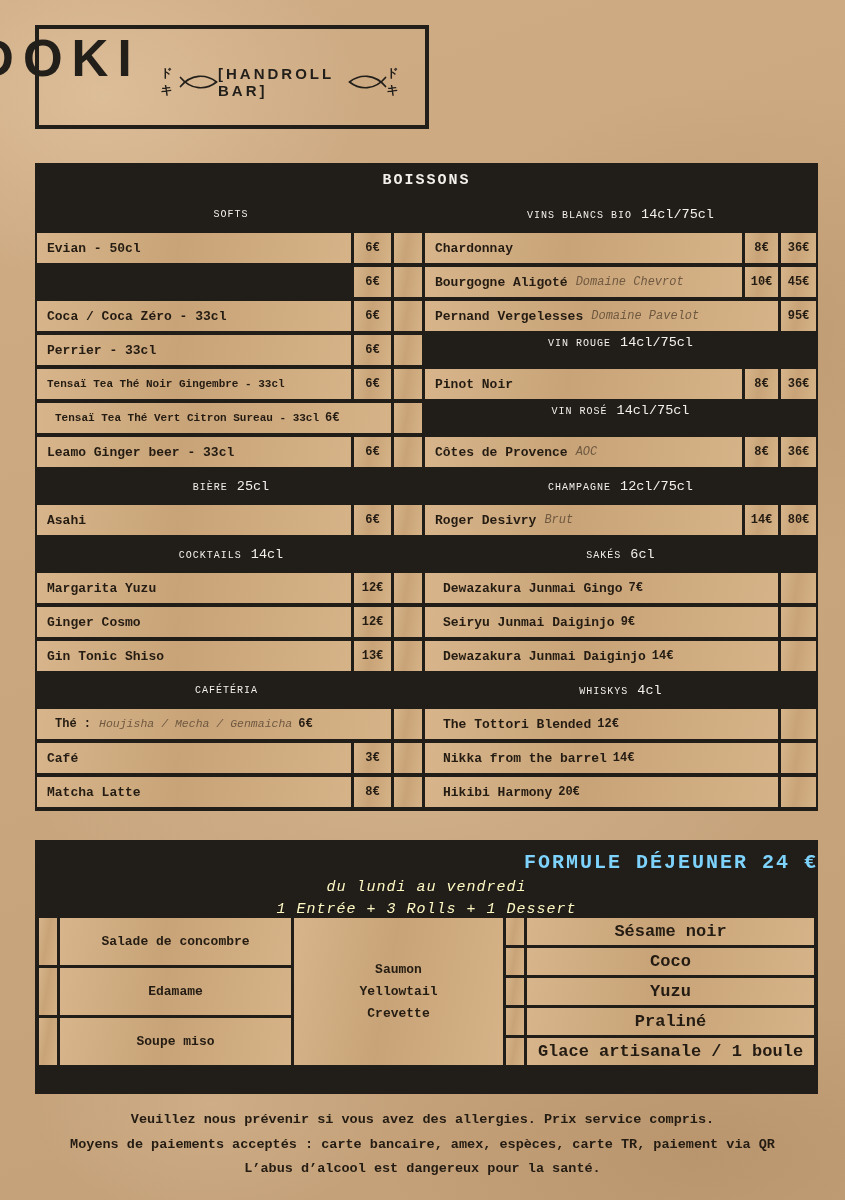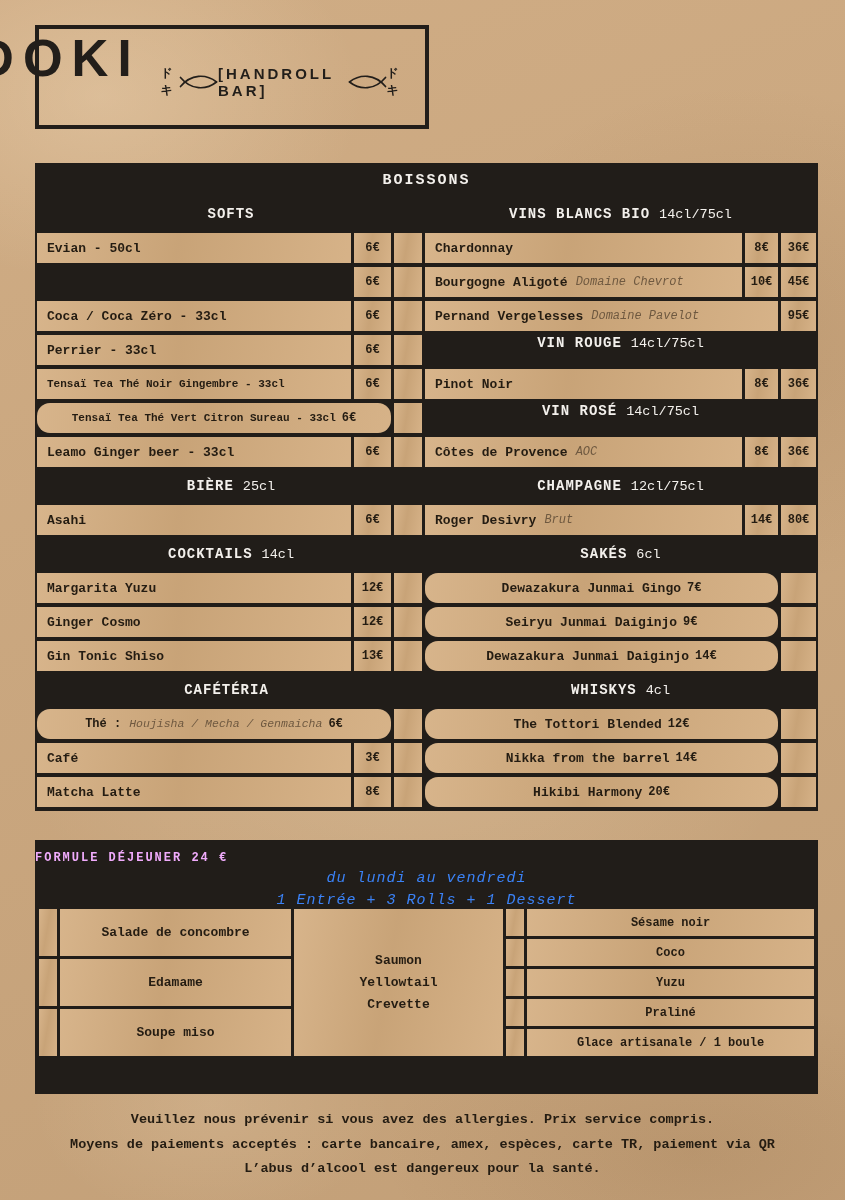--- a/index.html
+++ b/index.html
@@ -42,55 +42,55 @@
     grid-template-rows: 30px 30px repeat(17, 30px);
     column-gap:3px; row-gap:4px;
   }
   .cell {
     background-color:#d3ac7e;
     background-image:linear-gradient(100deg, rgba(255,255,255,0.10), rgba(0,0,0,0.05) 45%, rgba(255,255,255,0.08));
     display:flex; align-items:center; color:#241c12;
   }
   .name { padding:0 10px; font-weight:bold; font-size:13px; white-space:nowrap; }
   .price { justify-content:center; font-weight:bold; font-size:12px; padding:0 2px; }
-  .merged { justify-content:center; padding:0 11px; font-weight:bold; font-size:13px; white-space:nowrap;border-radius:13px; }
+  .merged { justify-content:flex-start; padding:0 18px; font-weight:bold; font-size:13px; white-space:nowrap; }
   .merged .p { font-size:12px; margin-left:6px; }
   .fs11 { font-size:11px; }
   .note { font-style:italic; font-weight:normal; color:#6f5940; margin-left:8px; font-size:12px; }
   .c1{grid-column:1} .c2{grid-column:2} .c3{grid-column:3}
   .c4{grid-column:4} .c5{grid-column:5} .c6{grid-column:6}
   .cm12{grid-column:1/3} .cm45{grid-column:4/6} .cm46{grid-column:4/7}
   .cfull{grid-column:1/-1}
   .band { display:flex; align-items:center; color:#f3f0ec; }
   .band-left { width:388px; display:flex; justify-content:center; align-items:baseline; }
   .band-right { flex:1; display:flex; justify-content:center; align-items:baseline; }
-  .band-label { font-weight:bold; font-size:14px; letter-spacing:1px; }
+  .band-label { font-weight:normal; font-size:10px; letter-spacing:1px; }
   .band-vol { font-size:13.5px; margin-left:9px; }
   .rheader { display:flex; justify-content:center; align-items:baseline; color:#f3f0ec; }
   .title-row { display:flex; justify-content:center; align-items:center; color:#f3f0ec; font-weight:bold; font-size:15px; letter-spacing:2px; }
 
   
   .formule {
     position:absolute; left:35px; top:840px; width:783px; height:254px;
     background:#211d19; padding-top:11px;
   }
-  .f-title { text-align:left; color:#f0abfc; font-weight:bold; font-size:12px; letter-spacing:2px; }
-  .f-sub { text-align:center; color:#3b82f6; font-style:italic; font-size:15px; margin-top:5px; letter-spacing:1px; }
+  .f-title { text-align:right; color:#7dd3fc; font-weight:bold; font-size:20px; letter-spacing:2px; }
+  .f-sub { text-align:center; color:#fef9c3; font-style:italic; font-size:15px; margin-top:5px; letter-spacing:1px; }
   .f-heads { display:flex; margin-top:9px; margin-bottom:5px; padding:0 4px; color:#f3f0ec; font-weight:bold; font-size:14px; letter-spacing:1px; }
   .f-h1 { width:252px; text-align:center; }
   .f-h2 { width:264px; text-align:center; }
   .f-h3 { flex:1; text-align:center; }
   .f-table { display:flex; gap:3px; padding:0 4px; height:147px; }
   .f-colA { width:18px; display:flex; flex-direction:column; gap:3px; }
   .f-colB { width:231px; display:flex; flex-direction:column; gap:3px; }
   .f-colC { width:209px; display:flex; flex-direction:column; }
   .f-colD { width:18px; display:flex; flex-direction:column; gap:3px; }
   .f-colE { flex:1; display:flex; flex-direction:column; gap:3px; }
   .f-cell { flex:1; display:flex; align-items:center; justify-content:center; font-weight:bold; font-size:13px; }
-  .f-cell-sm { font-size:12px; }
+  .f-cell-sm { font-size:17px; }
   .f-rolls { flex:1; flex-direction:column; line-height:22px; }
 
   
   .footer {
     position:absolute; left:0; top:1108px; width:845px; text-align:center;
     font-weight:bold; font-size:13.5px; line-height:24.5px; color:#241c12;
   }
 </style>
 </head>
 <body>

